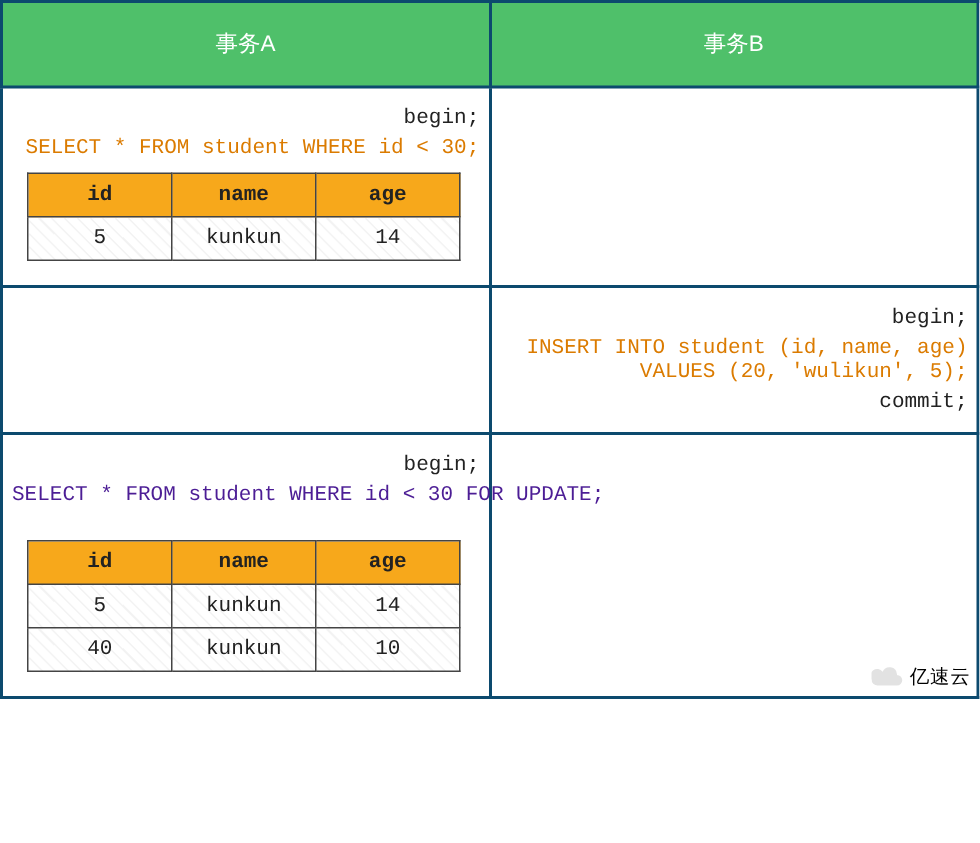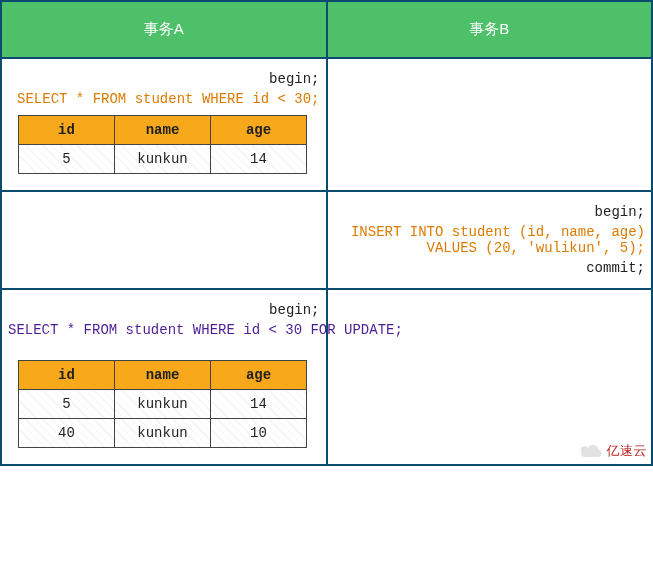--- a/index.html
+++ b/index.html
@@ -68,21 +68,21 @@
     background: #fff;
     
     background-image: repeating-linear-gradient(45deg, #f2f2f2 0 1px, transparent 1px 6px);
   }
   .watermark {
     position: absolute;
     right: 6px;
     bottom: 6px;
     font-family: -apple-system, "Segoe UI", Arial, sans-serif;
     font-size: 13px;
-    color: #b91c1c;
+    color: #000000;
     letter-spacing: 0.5px;
     display: flex;
     align-items: center;
     gap: 4px;
   }
   .watermark svg { opacity: 0.55; }
 </style>
 </head>
 <body>
 

